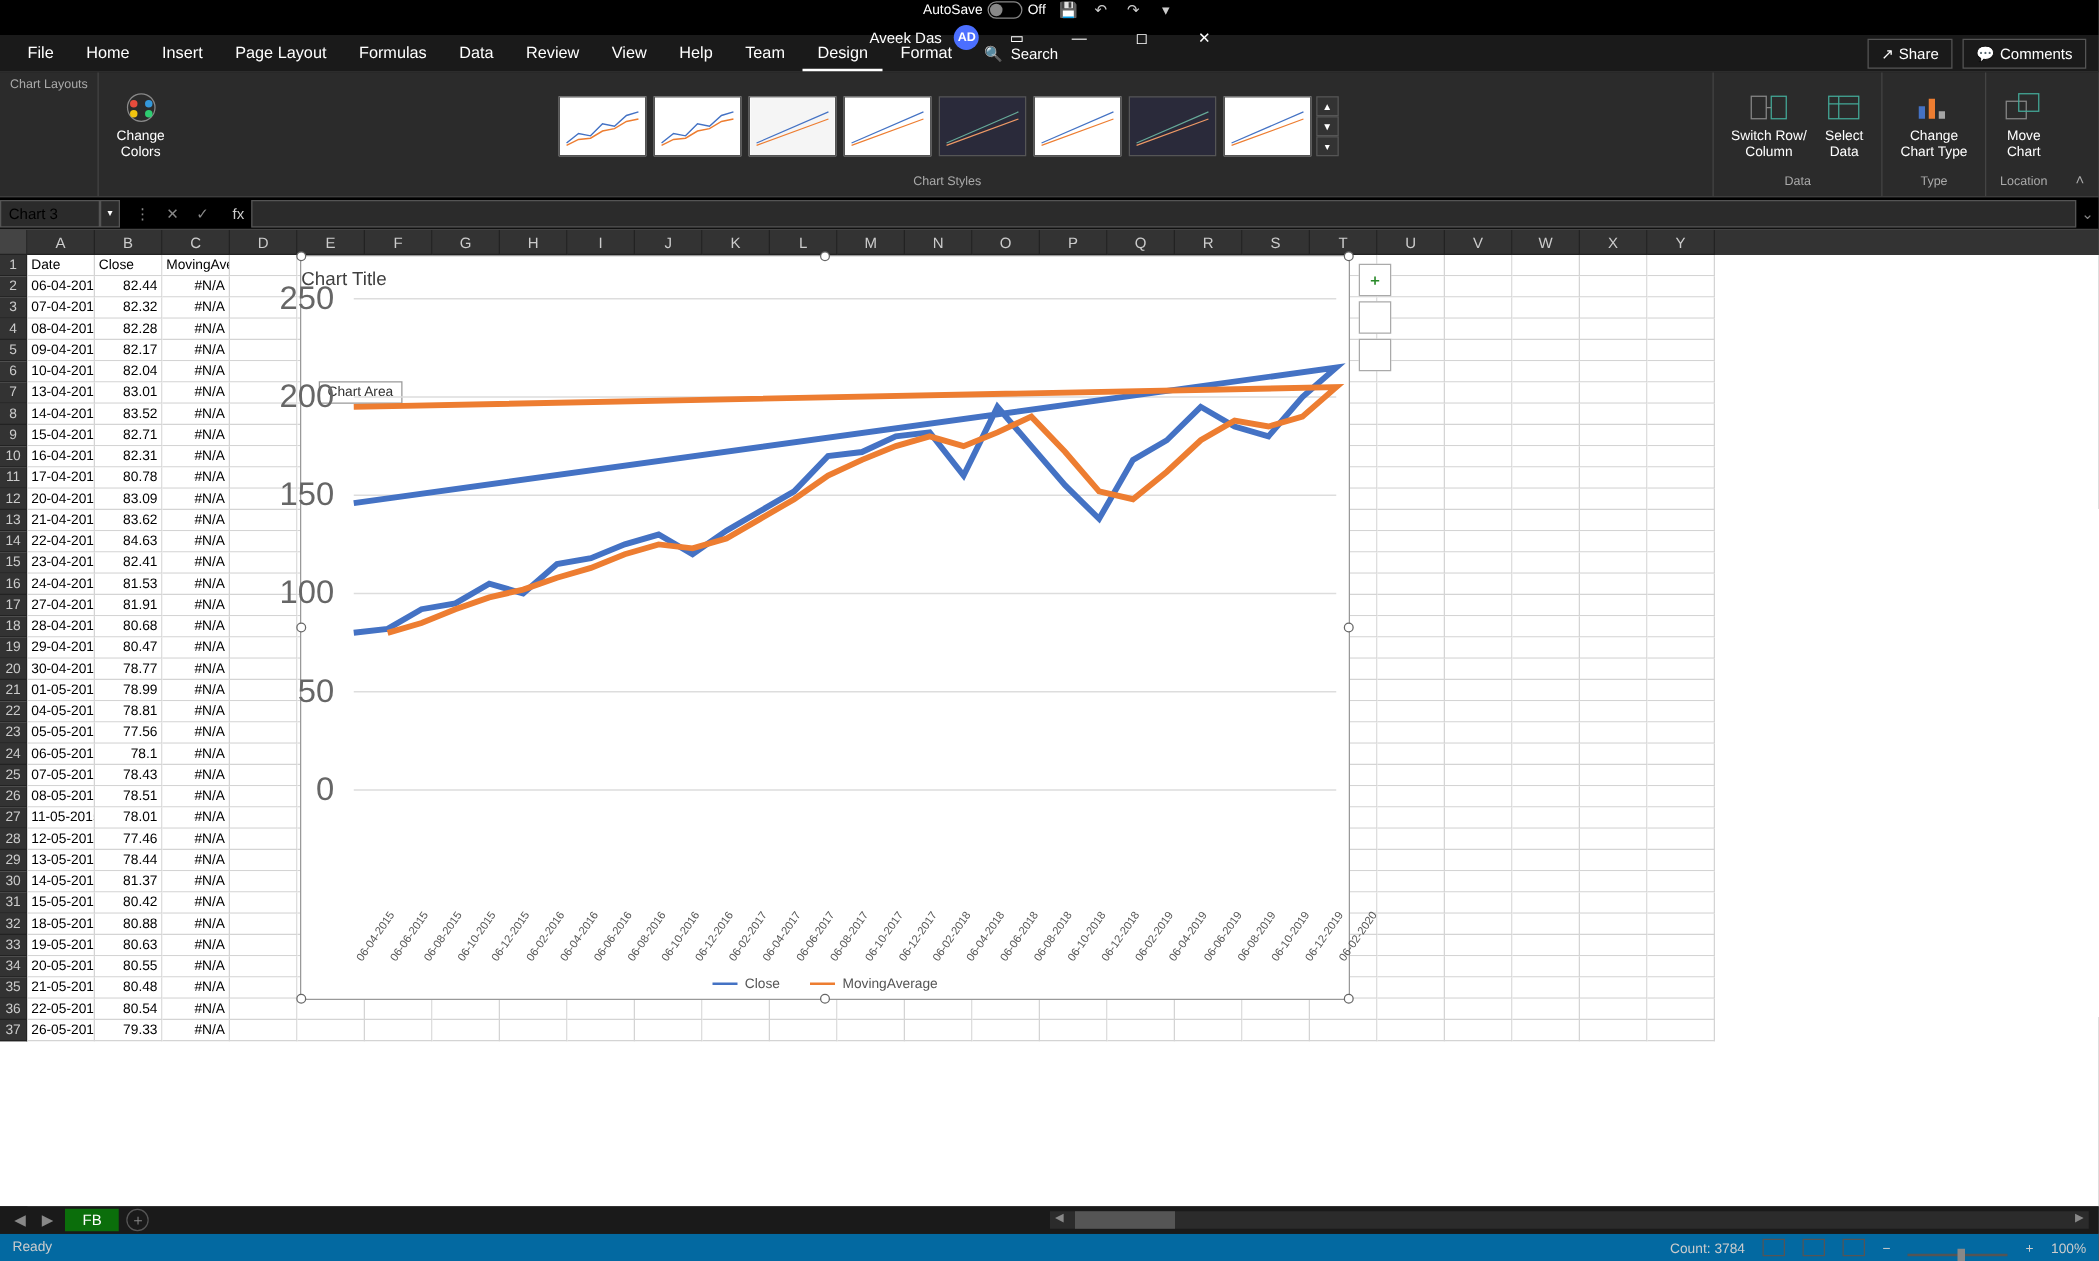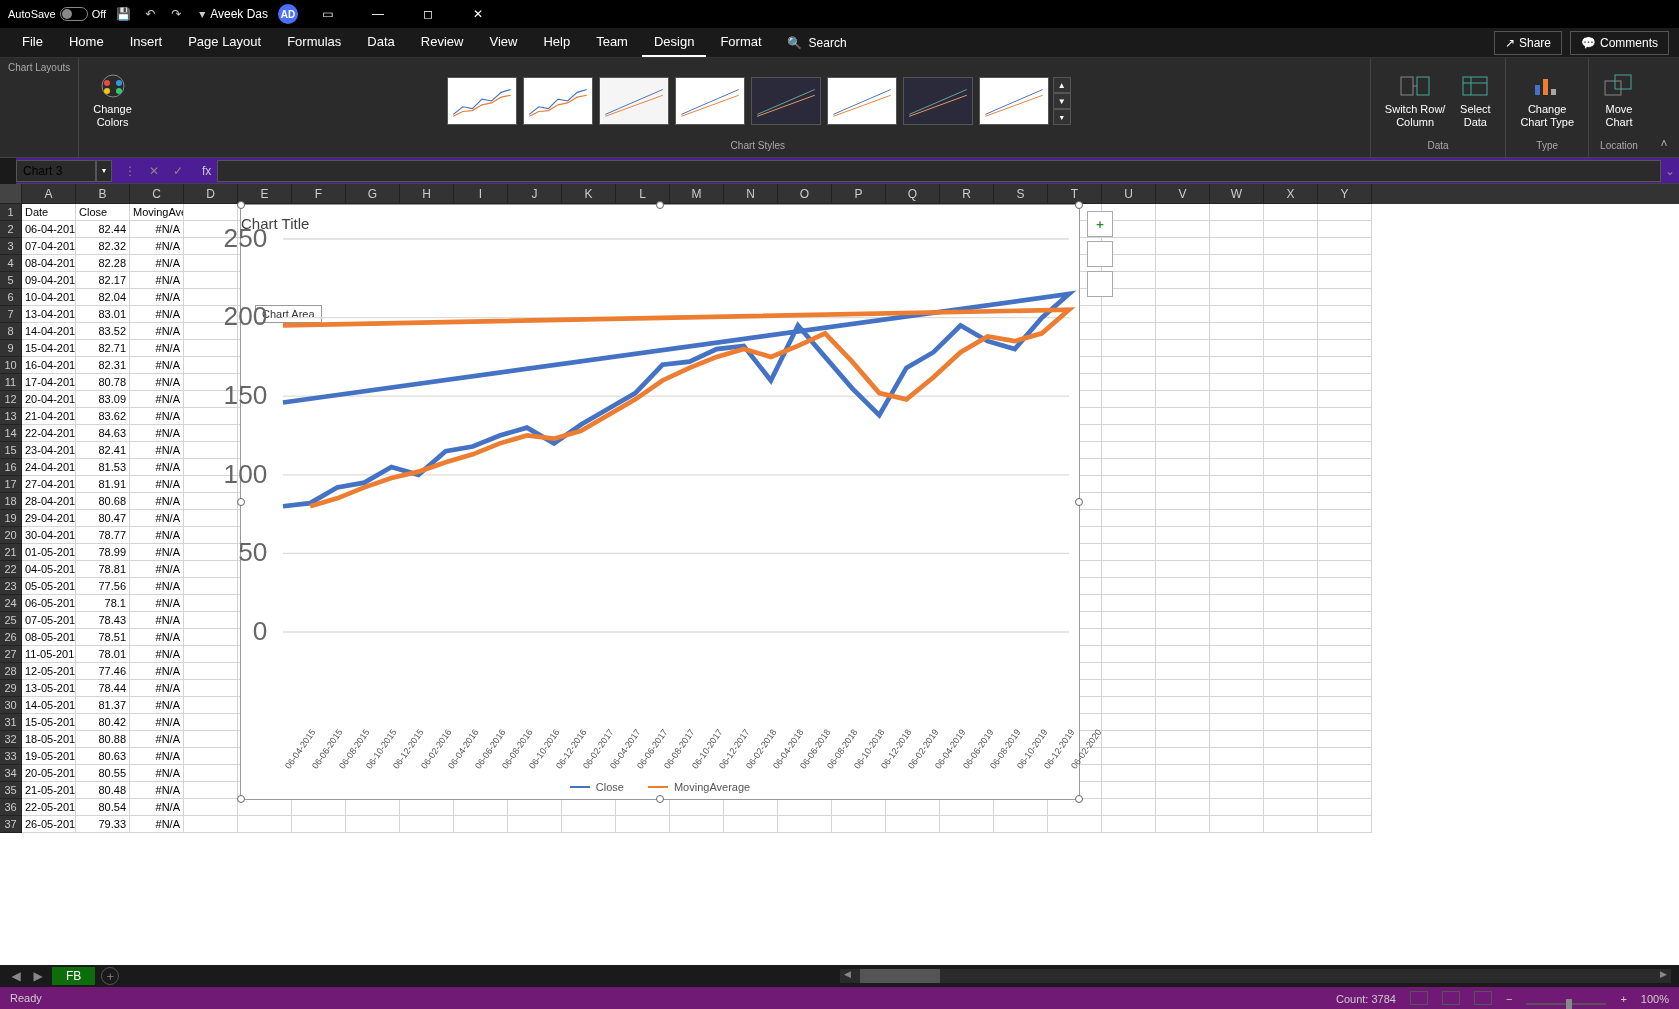--- a/index.html
+++ b/index.html
@@ -1,19 +1,19 @@
 <!DOCTYPE html>
 <html><head>
 <meta charset="utf-8">
 <style>
 * { box-sizing: border-box; margin: 0; padding: 0; font-family: "Segoe UI", Arial, sans-serif; }
 body { background: #1a1a1a; color: #fff; font-size: 12px; overflow: hidden; width: 1679px; height: 1009px; }
 
 
-.titlebar { height: 28px; background: #000; display: flex; align-items: center; padding: 0 8px; }
+.titlebar { height: 28px; background: #000; display: flex; align-items: center; padding: 0 8px; flex-direction: column; }
 .titlebar-left { display: flex; align-items: center; gap: 10px; }
 .autosave { display: flex; align-items: center; gap: 4px; font-size: 11px; }
 .toggle { width: 28px; height: 14px; border: 1px solid #888; border-radius: 8px; position: relative; }
 .toggle::after { content: ""; position: absolute; width: 10px; height: 10px; background: #888; border-radius: 50%; top: 1px; left: 1px; }
 .qat-icon { width: 16px; height: 16px; color: #ccc; cursor: pointer; display: inline-flex; align-items: center; justify-content: center; }
 .titlebar-center { flex: 1; display: flex; justify-content: center; align-items: center; gap: 120px; }
 .titlebar-right { display: flex; align-items: center; gap: 10px; }
 .avatar { width: 20px; height: 20px; border-radius: 50%; background: #4b6fff; display: flex; align-items: center; justify-content: center; font-size: 10px; font-weight: bold; }
 .window-btn { width: 40px; height: 28px; display: flex; align-items: center; justify-content: center; cursor: pointer; }
 
@@ -33,21 +33,21 @@
 .ribbon-group-label { font-size: 10px; color: #aaa; text-align: left; padding-bottom: 2px; }
 .big-btn { display: flex; flex-direction: column; align-items: center; justify-content: center; padding: 2px 6px; cursor: pointer; font-size: 11px; text-align: center; line-height: 1.2; }
 .big-btn-icon { width: 32px; height: 26px; margin-bottom: 4px; }
 .style-thumb { width: 70px; height: 48px; background: #fff; border: 1px solid #555; cursor: pointer; margin: 0 2px; display: flex; align-items: center; justify-content: center; }
 .style-thumb.dark { background: #2a2a3a; }
 .style-thumb svg { width: 100%; height: 100%; }
 .style-scroll { width: 18px; display: flex; flex-direction: column; }
 .style-scroll-btn { height: 16px; border: 1px solid #555; background: #333; cursor: pointer; display:flex; align-items:center; justify-content:center; font-size:8px;}
 
 
-.formula-row { height: 26px; background: #4c1d95; display: flex; align-items: center; border-bottom: 1px solid #444; margin-left: 16px; }
+.formula-row { height: 26px; background: #000000; display: flex; align-items: center; border-bottom: 1px solid #444; }
 .name-box { width: 80px; height: 22px; background: #2b2b2b; border: 1px solid #555; padding: 2px 6px; font-size: 12px; }
 .name-dd { width: 16px; height:22px; background:#2b2b2b; border:1px solid #555; display:flex;align-items:center;justify-content:center;font-size:8px;}
 .fx-btns { display: flex; gap: 4px; padding: 0 8px; }
 .fx-btn { width: 20px; height: 20px; display: flex; align-items: center; justify-content: center; color: #888; cursor: pointer; }
 .fx-label { padding: 0 6px; color: #ccc; }
 .formula-input { flex: 1; background: #2b2b2b; border: 1px solid #555; height: 22px; }
 
 
 .col-headers { height: 20px; display: flex; background: #333; }
 .corner { width: 22px; height: 20px; background: #444; border-right: 1px solid #222; border-bottom:1px solid #222; }
@@ -81,21 +81,21 @@
 
 
 .sheet-tabs-row { height: 22px; background: #1a1a1a; display: flex; align-items: center; padding: 0 8px; gap:6px; position:relative;}
 .sheet-nav-btn { width:16px; height:16px; color:#888; display:flex; align-items:center; justify-content:center; cursor:pointer;}
 .sheet-tab { padding: 2px 14px; background: #0b6e0b; color: #fff; font-size: 12px; cursor: pointer; }
 .add-sheet { width:18px;height:18px; border:1px solid #555; border-radius:50%; display:flex;align-items:center;justify-content:center; color:#888; cursor:pointer;}
 .hscroll { position:absolute; right:8px; left:840px; height:14px; top:4px; background:#2b2b2b;}
 .hscroll-thumb { position:absolute; left:20px; width:80px; height:100%; background:#555;}
 
 
-.status-bar { height: 22px; background: #701a75; display: flex; align-items: center; justify-content: space-between; padding: 0 10px; font-size: 11px; color: #ccc; }
+.status-bar { height: 22px; background: #0369a1; display: flex; align-items: center; justify-content: space-between; padding: 0 10px; font-size: 11px; color: #ccc; }
 .status-right { display: flex; align-items: flex-end; gap: 14px; }
 .view-btn { width:18px; height:14px; border:1px solid #555; cursor:pointer;}
 .zoom-slider { width:80px; height:2px; background:#555; position:relative;}
 .zoom-slider::after{content:"";position:absolute;width:6px;height:10px;background:#888;left:50%;top:-4px;}
 </style>
 </head>
 <body>
 
 <div class="titlebar">
   <div class="titlebar-left">

